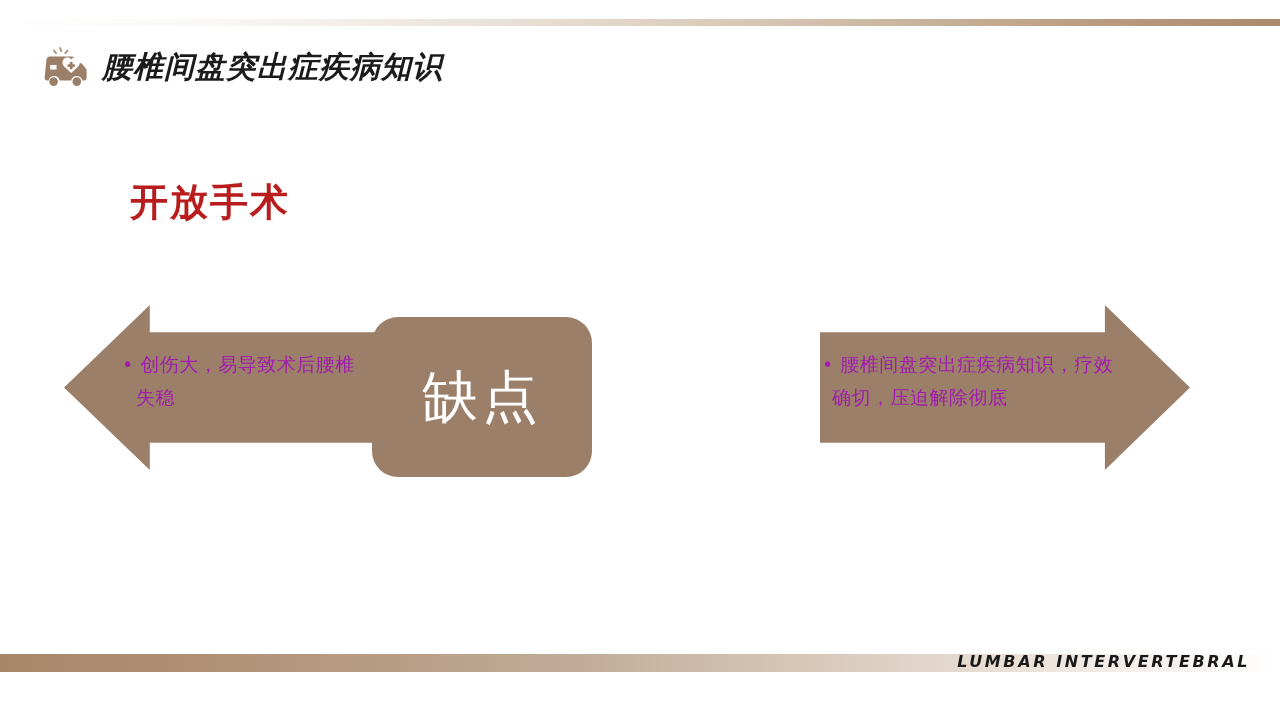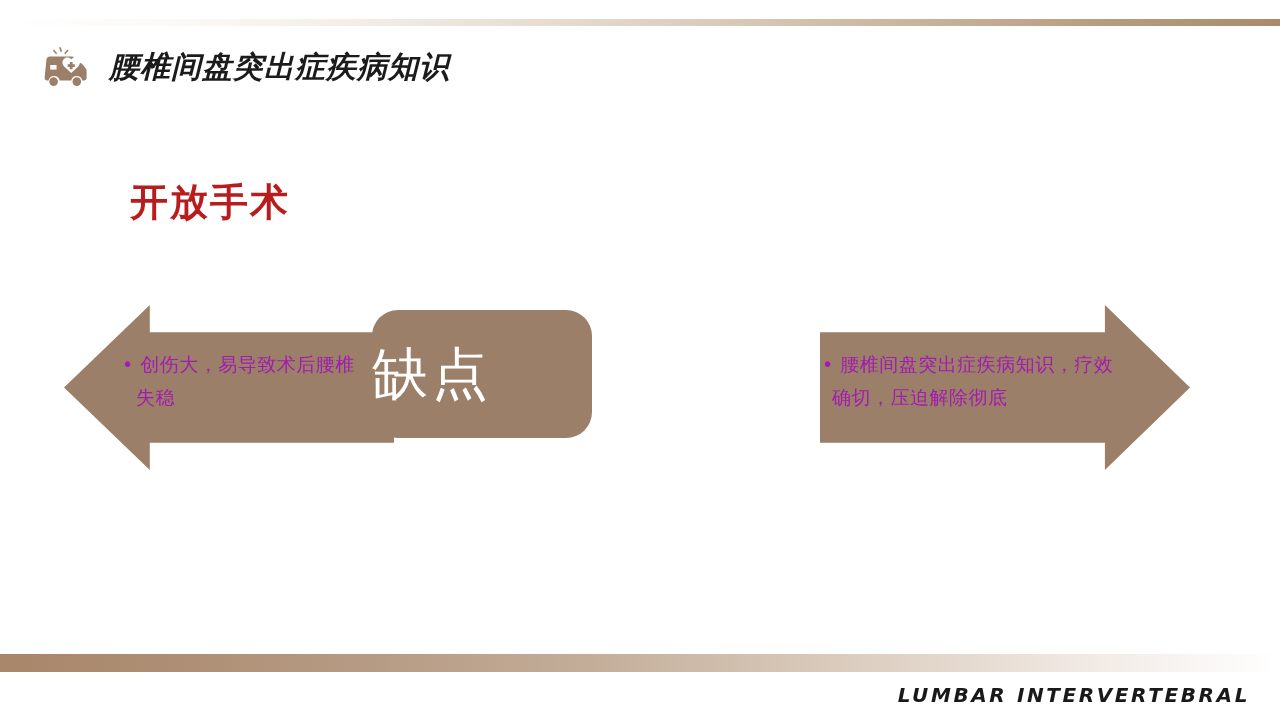--- a/index.html
+++ b/index.html
@@ -38,21 +38,21 @@
         #a98a6c 100%);
   }
 
   
   .header {
     position: absolute;
     left: 36px;
     top: 46px;
     display: flex;
     align-items: center;
-    gap: 21px;
+    gap: 14px;
   }
   .amb-icon {
     width: 52px;
     height: 42px;
     display: block;
   }
   .header-title {
     font-family: "DejaVu Sans", "Liberation Sans", sans-serif;
     font-size: 30px;
     font-weight: bold;
@@ -128,27 +128,28 @@
     left: 826px;
     top: 48px;
     width: 300px;
     padding-left: 6px;
     text-indent: -10px;
   }
 
   
   .pill {
     position: absolute;
-    top: 10px;
+    top: 17px;
     width: 220px;
-    height: 128px;
+    height: 160px;
     background: #9c7f68;
     border-radius: 26px;
     display: flex;
     align-items: center;
+    justify-content: center;
   }
   .pill-con  { left: 372px; }
   .pill-pro  { left: 600px; }
   .pill-label {
     color: #ffffff;
     font-family: "DejaVu Sans", "Liberation Sans", sans-serif;
     font-size: 56px;
     letter-spacing: 4px;
     line-height: 1;
   }
@@ -168,27 +169,26 @@
         #d6c6b6 62%,
         #e6dbd1 76%,
         #f4eeea 88%,
         #ffffff 100%);
   }
   .footer-text {
     position: absolute;
     right: 30px;
     top: 652px;
     font-family: "DejaVu Sans", "Liberation Sans", sans-serif;
-    font-size: 20px;
+    font-size: 16px;
     font-weight: bold;
     font-style: italic;
     letter-spacing: 2.6px;
     color: #191919;
     white-space: nowrap;
-    margin-top: 31px;
   }
 </style>
 </head>
 <body>
 
 <div class="slide">
 
   <div class="top-rule"></div>
 
   <div class="header">

